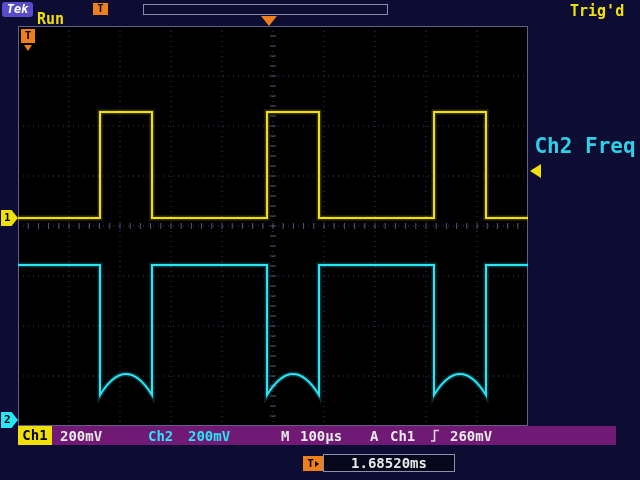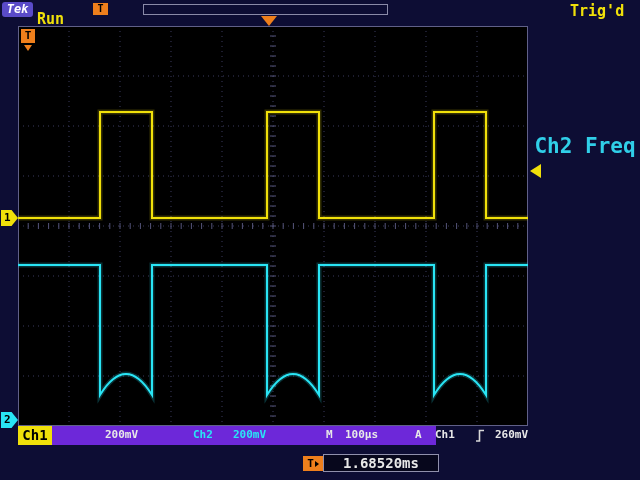--- a/index.html
+++ b/index.html
@@ -32,33 +32,33 @@
             clip-path:polygon(0 0,62% 0,100% 50%,62% 100%,0 100%); }
   .ch1mark { top:210px; background:var(--ch1); }
   .ch2mark { top:412px; background:var(--ch2); }
   .trig-level { position:absolute; left:530px; top:164px; width:0; height:0;
                 border-top:7px solid transparent; border-bottom:7px solid transparent;
                 border-right:11px solid var(--ch1); }
 
   .meas { position:absolute; left:531px; width:108px; color:var(--readout); font-size:21px;
           font-weight:bold; line-height:17px; text-align:center; white-space:nowrap; }
 
-  .statusbar { position:absolute; left:18px; top:426px; width:418px; height:19px; background:#6d28d9; }
-  .sb { position:absolute; top:2px; font-size:11px; font-weight:bold; white-space:nowrap;margin-left:45px; }
+  .statusbar { position:absolute; left:18px; top:426px; width:598px; height:19px; background:#701a75; }
+  .sb { position:absolute; top:2px; font-size:14px; font-weight:bold; white-space:nowrap; }
   .sb-white { color:var(--white); }
   .sb-cyan  { color:var(--ch2); }
   .ch1box { position:absolute; left:0; top:0; width:34px; height:19px; background:var(--ch1);
             color:#000; font-size:14px; font-weight:bold; line-height:19px; text-align:center; }
 
   .trig-time-box { position:absolute; left:303px; top:456px; width:20px; height:15px; background:var(--orange);
                    color:#000; font-size:11px; font-weight:bold; display:flex; align-items:center;
                    justify-content:center; gap:1px; }
   .rarrow { width:0; height:0; border-left:4px solid #000;
             border-top:3px solid transparent; border-bottom:3px solid transparent; }
-  .trig-time-val { position:absolute; left:323px; top:454px; width:116px; height:18px; background:#07071c;
+  .trig-time-val { position:absolute; left:323px; top:454px; width:132px; height:18px; background:#07071c;
                    border:1px solid #9090ac; color:var(--white); font-size:14px; font-weight:bold;
                    line-height:16px; text-align:center; }
   .datetime { position:absolute; left:530px; top:443px; width:110px; color:var(--ch1); font-size:14px;
               font-weight:bold; line-height:16px; text-align:center; white-space:nowrap; }
 </style>
 </head>
 <body>
 
 <div class="screen">
 

